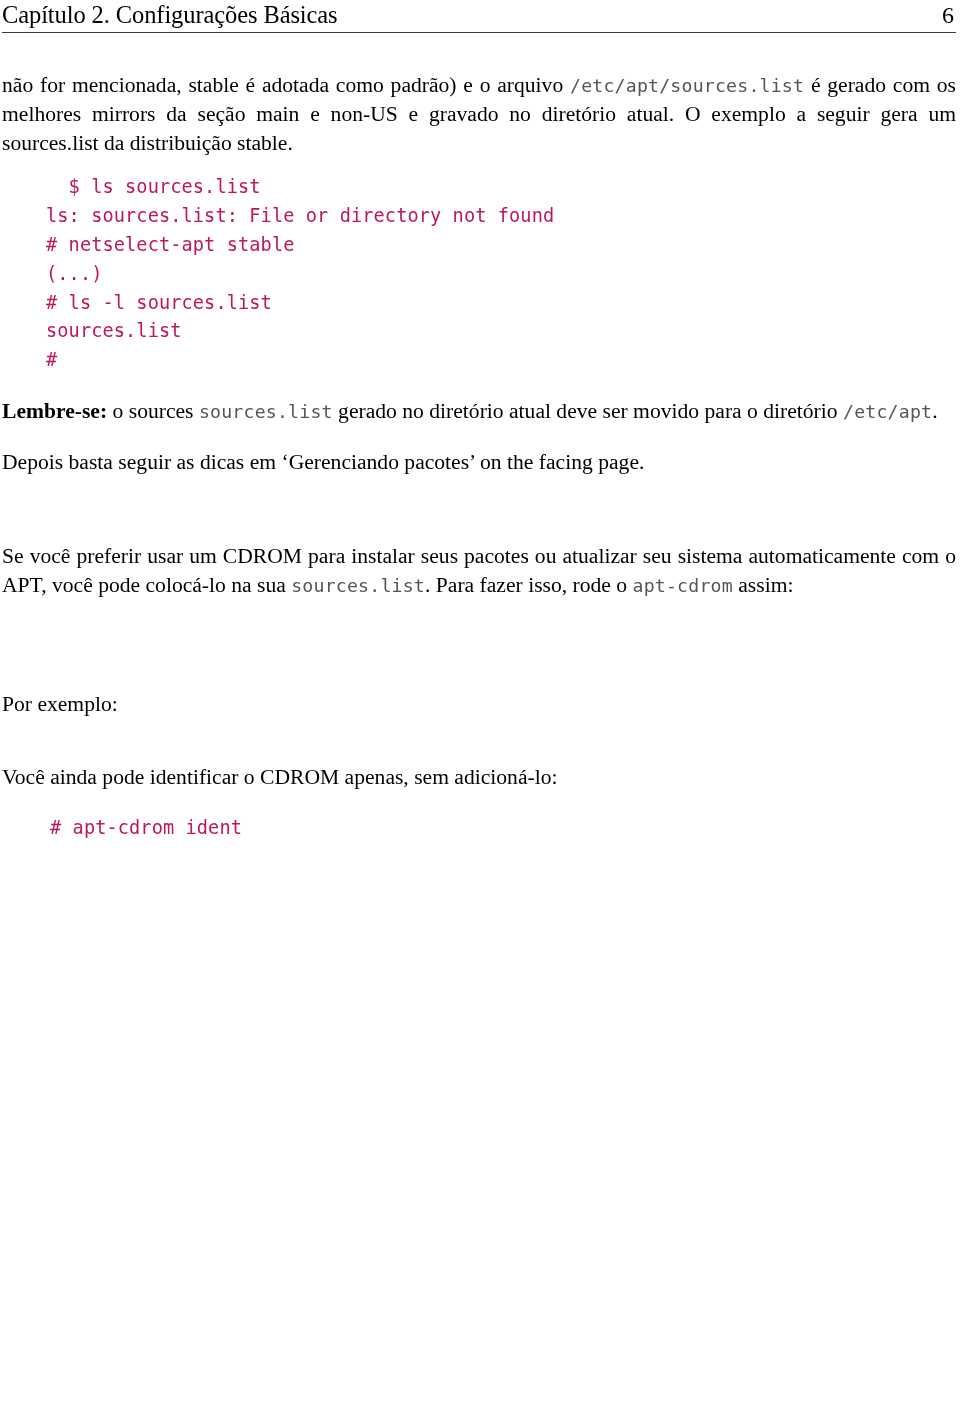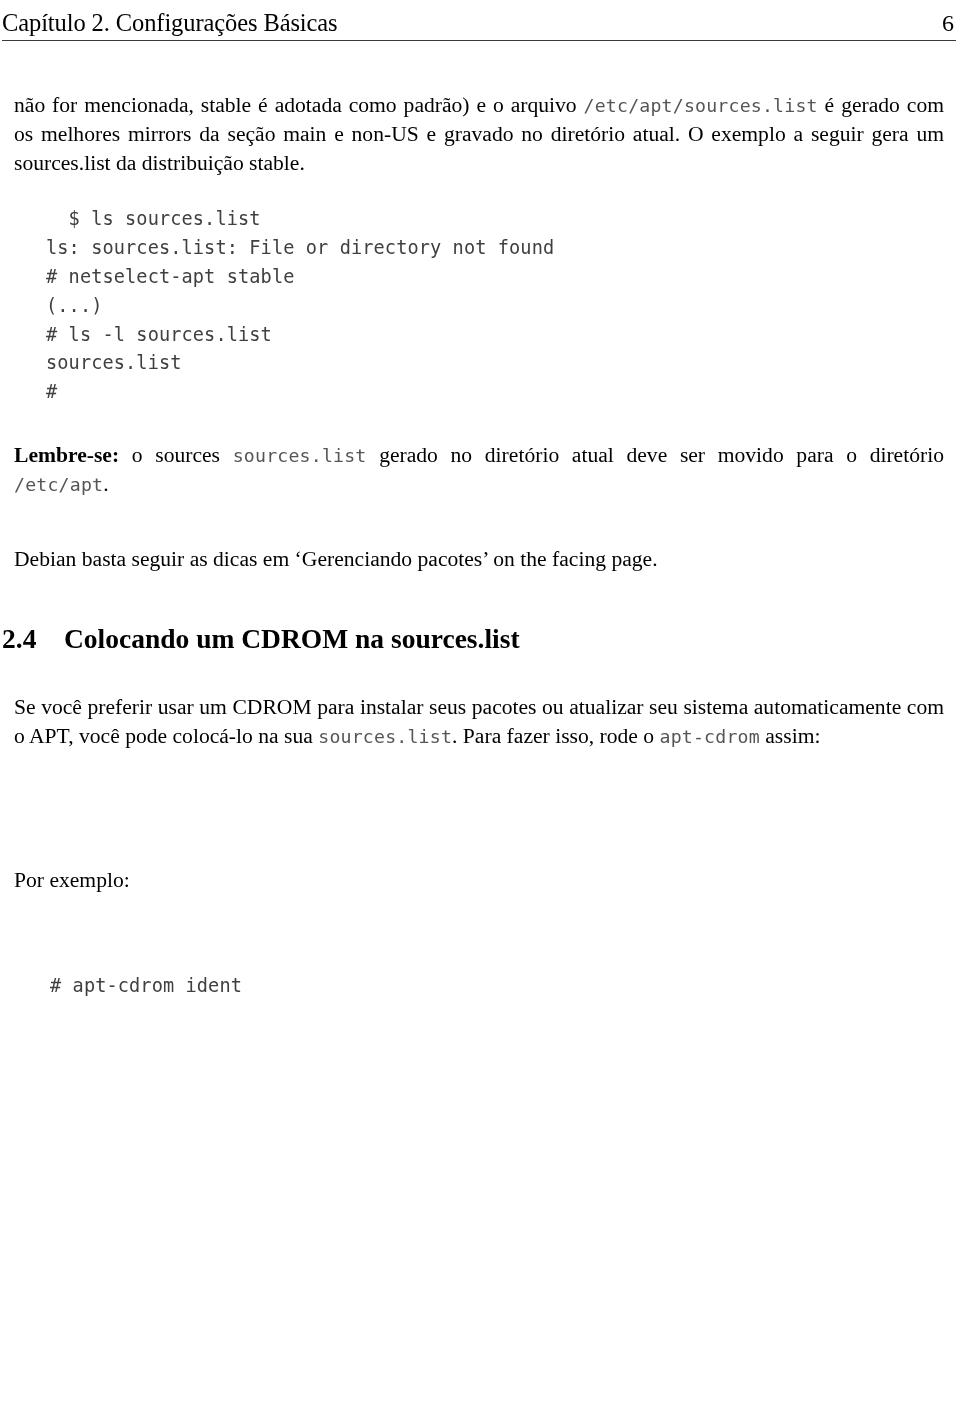--- a/index.html
+++ b/index.html
@@ -23,39 +23,39 @@
     padding: 0 4px 0 2px;
   }
 
   
   .header {
     display: flex;
     align-items: baseline;
     justify-content: space-between;
     font-size: 24.5px;
     line-height: 1.06;
-    padding-top: 10px;
+    padding-top: 2px;
     letter-spacing: -0.1px;
     gap: 35px;
   }
   .header-title { white-space: nowrap; }
   .header-page { font-size: 24px; padding-right: 2px; }
   .header-rule {
     height: 0;
     border-top: 1.6px solid #3a3a3a;
     margin-top: 4px;
   }
 
   
   .para {
     font-size: 21.6px;
     line-height: 1.335;
     text-align: justify;
     text-justify: inter-word;
-    margin: 12px;
+    margin: 0;
     hyphens: manual;
   }
   .para.nojust { text-align: left; }
 
   .gap-xl { height: 38px; }
   .gap-l  { height: 27px; }
   .gap-m  { height: 22px; }
   .gap-s  { height: 15px; }
   .gap-xs { height: 9px; }
 
@@ -65,21 +65,21 @@
     font-size: 17.4px;
     color: #555555;
     letter-spacing: 0.2px;
   }
   .para .mono { font-size: 18.2px; }
 
   .codeblock {
     font-family: "DejaVu Sans Mono", "Liberation Mono", monospace;
     font-size: 18.6px;
     line-height: 1.555;
-    color: #404040;
+    color: #be185d;
     white-space: pre;
     margin: 0;
     padding-left: 44px;
     letter-spacing: 0.1px;
   }
   .codeblock.indent2 { padding-left: 48px; }
 
   
   .section-heading {
     font-size: 27.5px;
@@ -116,25 +116,24 @@
 # ls -l sources.list
 sources.list
 #</pre>
 
   <div class="gap-m"></div>
 
   <p class="para"><span class="bold">Lembre-se:</span><span> o sources </span><span class="mono">sources.list</span><span> gerado no diretório atual deve ser movido para o diretório </span><span class="mono">/etc/apt</span><span>.</span></p>
 
   <div class="gap-m"></div>
 
-  <p class="para nojust">Debian basta seguir as dicas em ‘Gerenciando pacotes’ on the facing page.</p>
+  <p class="para nojust">Depois basta seguir as dicas em ‘Gerenciando pacotes’ on the facing page.</p>
 
   <div class="gap-xl"></div>
 
-  <h2 class="section-heading"><span class="section-num">2.4</span><span>Colocando um CDROM na sources.list</span></h2>
 
   <div class="gap-l"></div>
 
   <p class="para"><span>Se você preferir usar um CDROM para instalar seus pacotes ou atualizar seu sistema automaticamente com o APT, você pode colocá-lo na sua </span><span class="mono">sources.list</span><span>. Para fazer isso, rode o </span><span class="mono">apt-cdrom</span><span> assim:</span></p>
 
   <div class="gap-m"></div>
 
 
   <div class="gap-m"></div>
 
@@ -144,20 +143,21 @@
 
   <div class="gap-xs"></div>
 
   <p class="para nojust">Por exemplo:</p>
 
   <div class="gap-m"></div>
 
 
   <div class="gap-m"></div>
 
+  <p class="para nojust">Você ainda pode identificar o CDROM apenas, sem adicioná-lo:</p>
 
   <div class="gap-m"></div>
 
   <pre class="codeblock indent2"># apt-cdrom ident</pre>
 
   <div class="gap-m"></div>
 
 
 </div>
 

